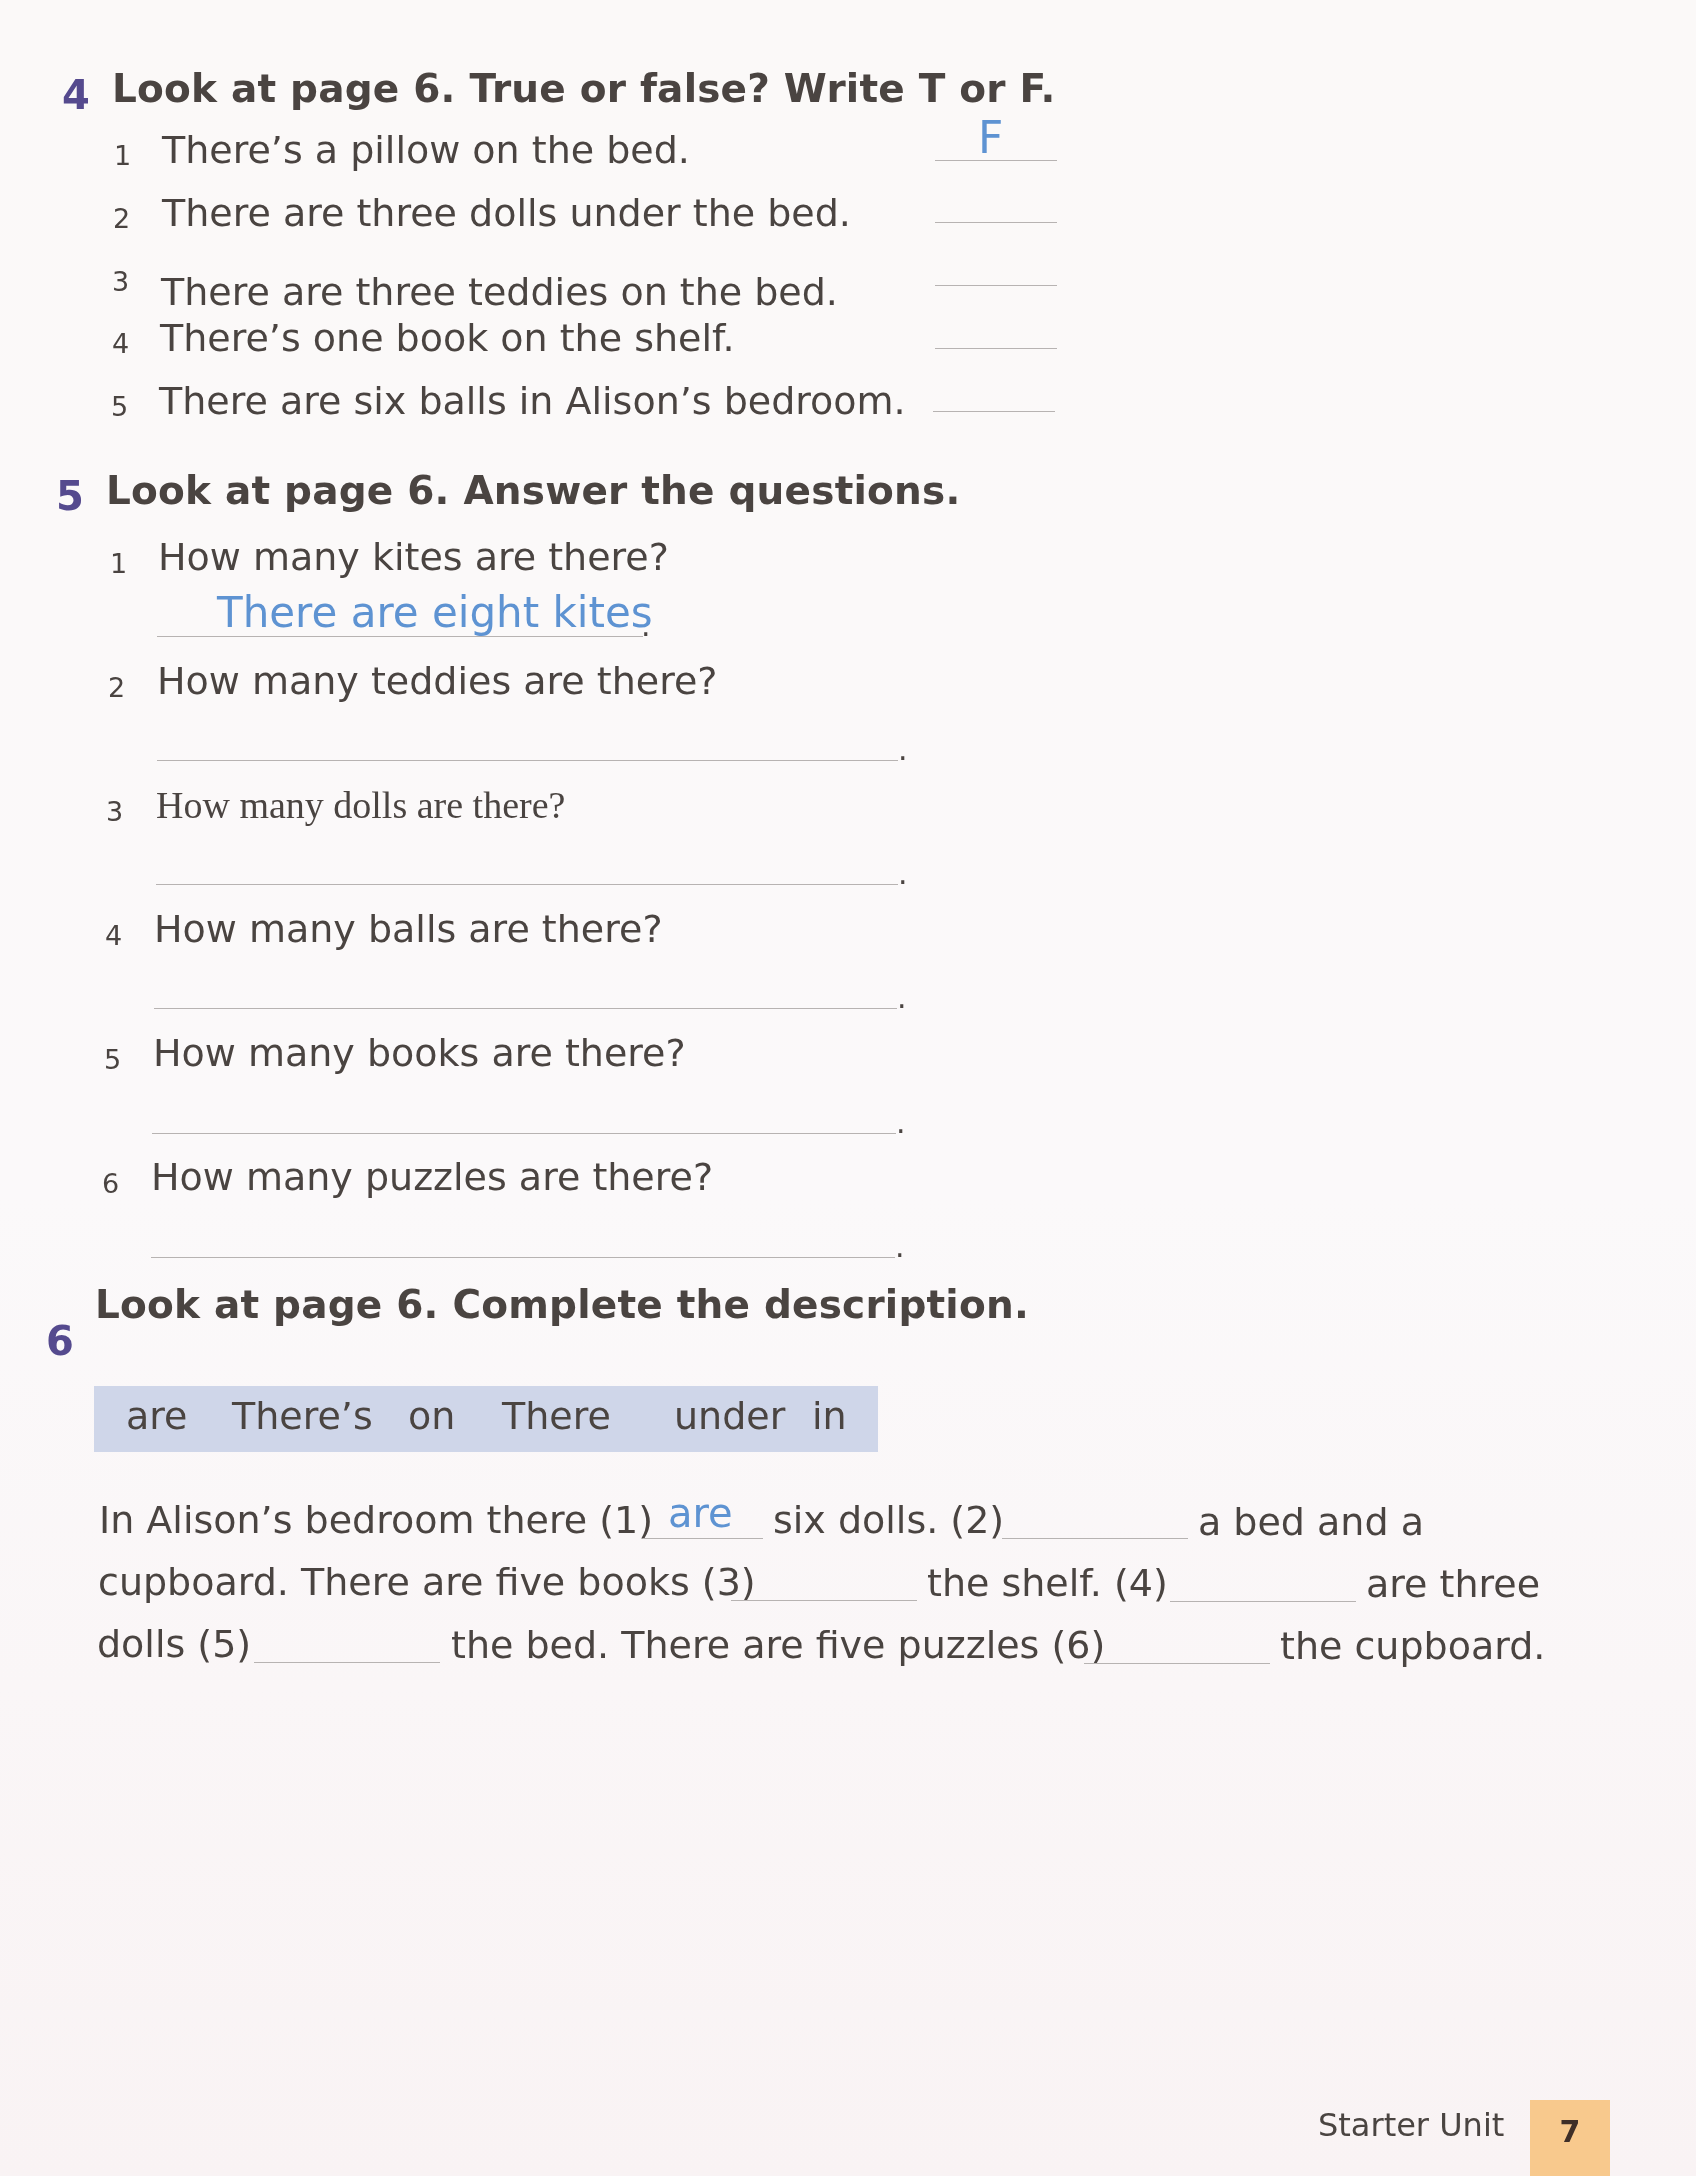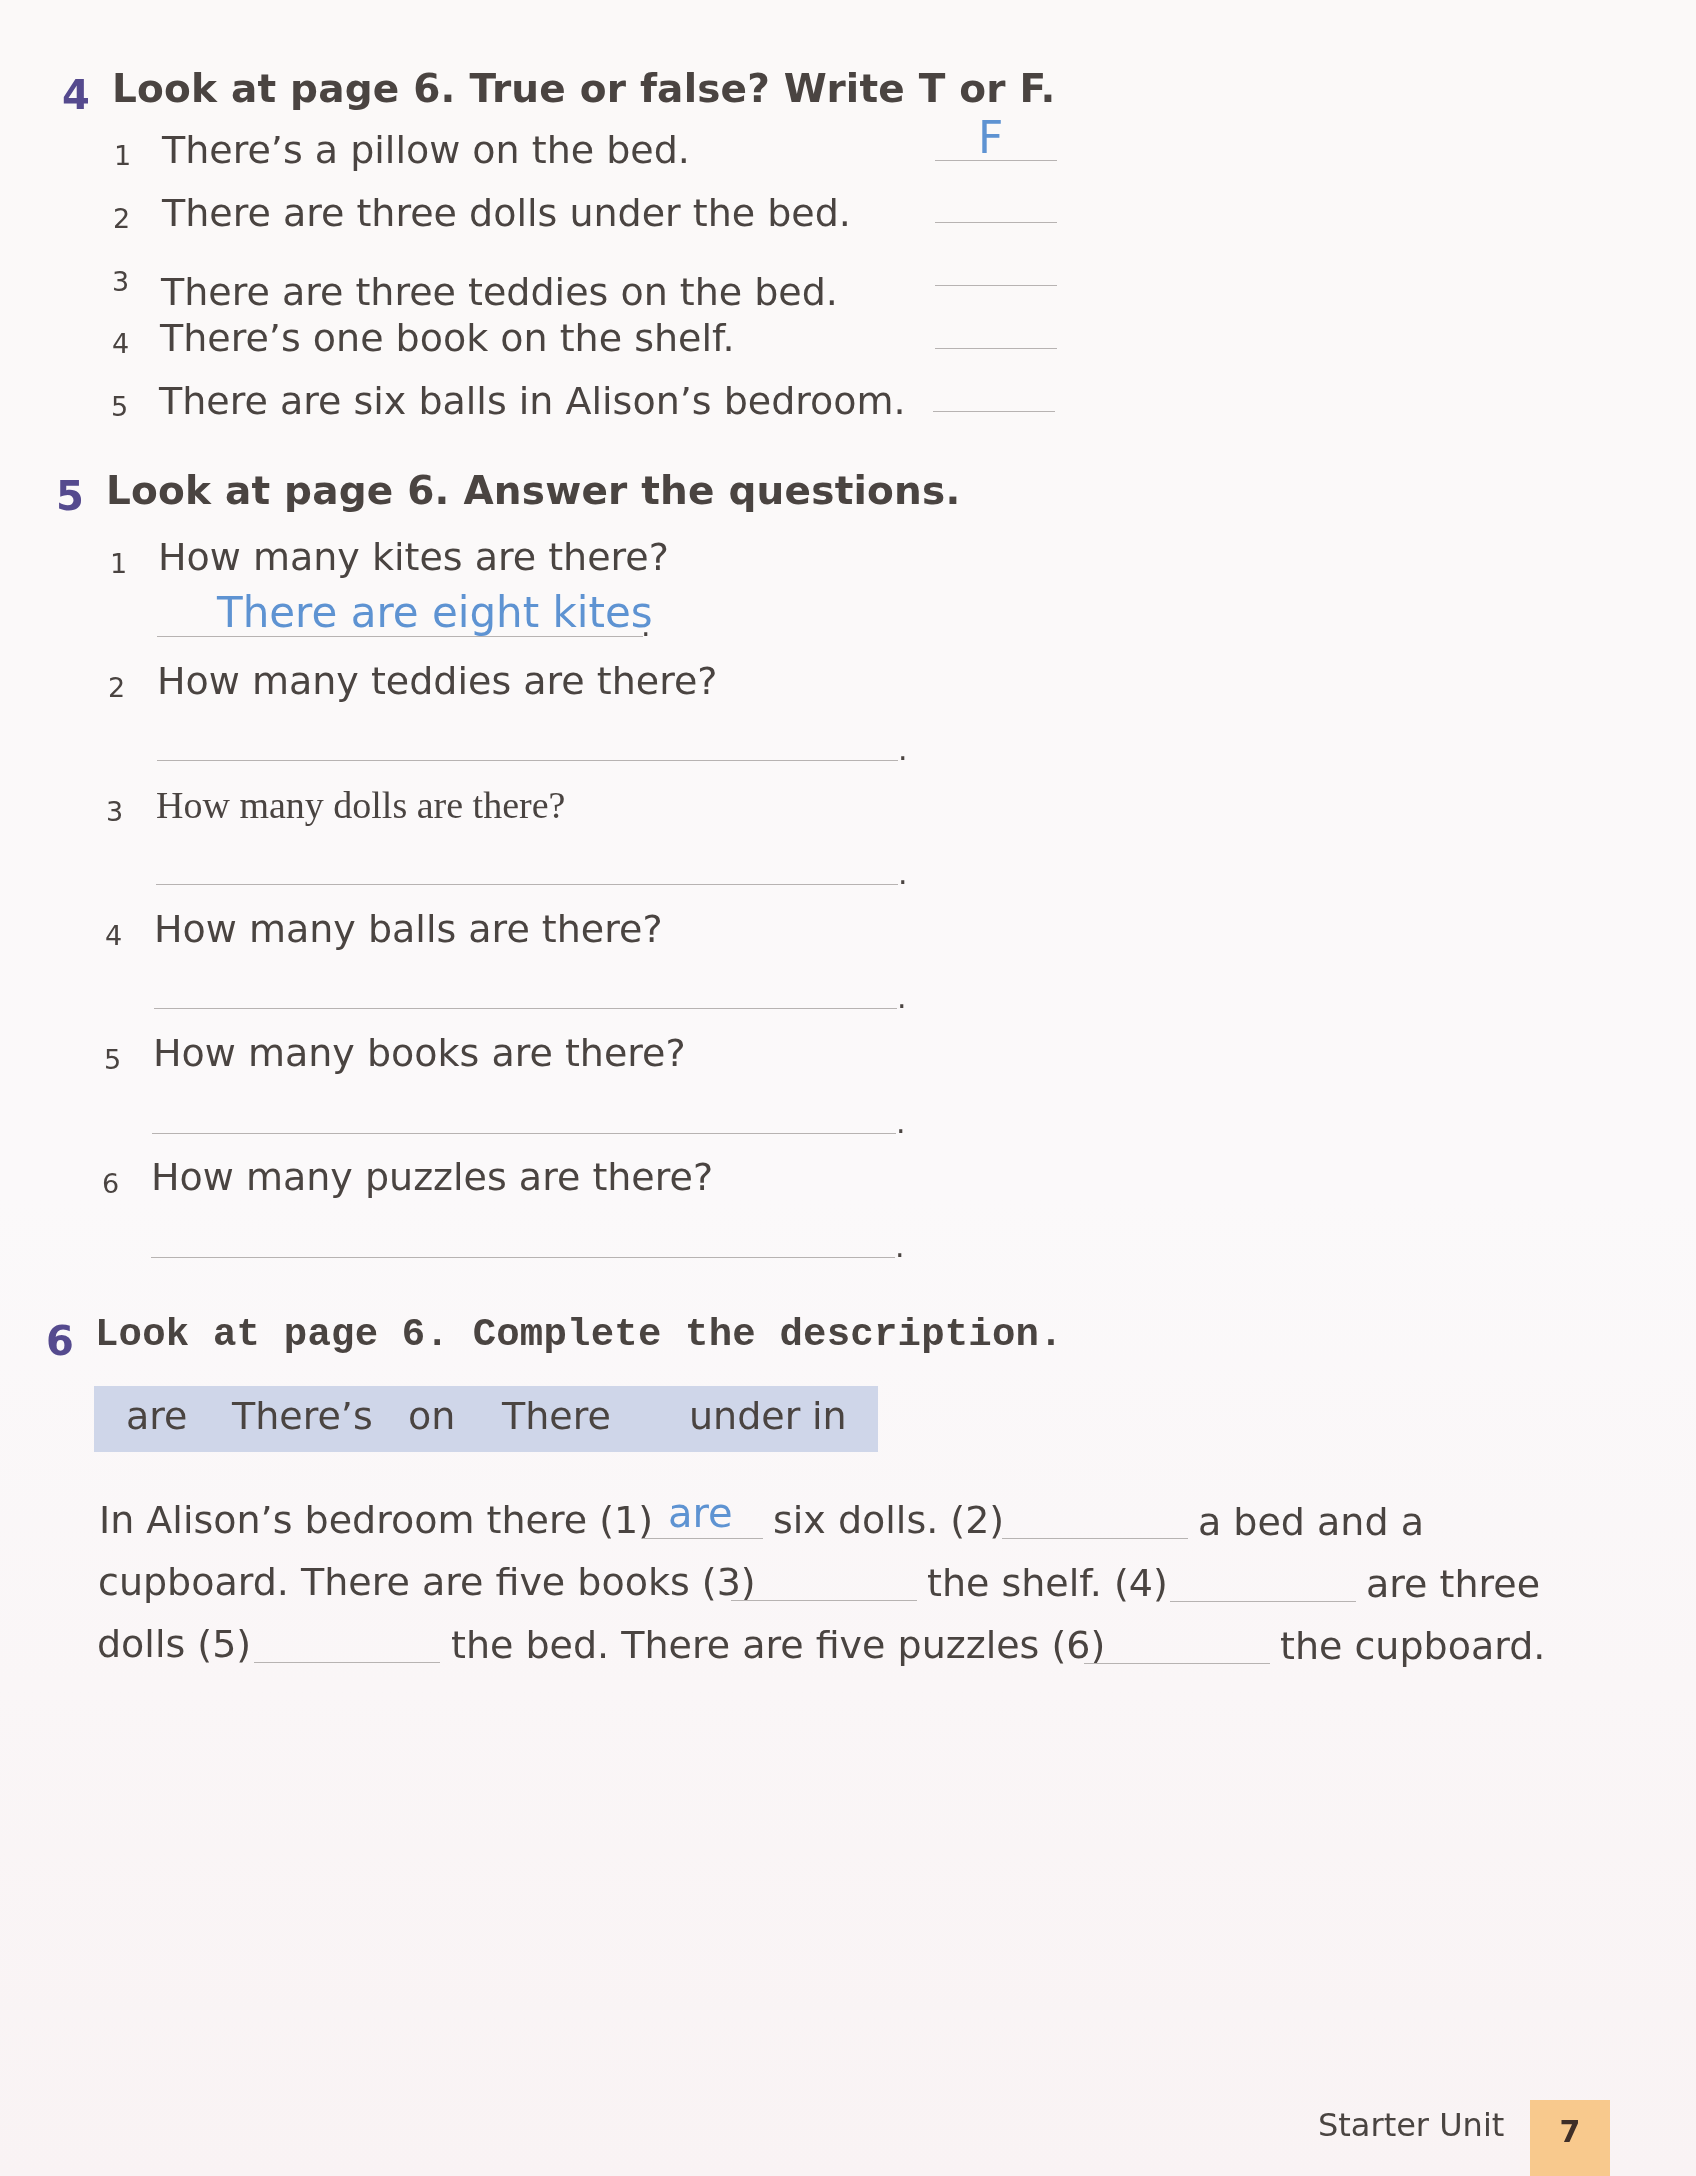--- a/index.html
+++ b/index.html
@@ -108,28 +108,28 @@
   <div>
     <div class="abs item-num" style="left:102px; top:1168px;">6</div>
     <div class="abs item-text" style="left:151px; top:1155px;">How many puzzles are there?</div>
     <div class="blank" style="left:151px; top:1257px; width:744px;"></div>
     <div class="dot" style="left:895px; top:1229px;">.</div>
   </div>
 </section>
 
 <section>
   <div class="abs ex-num" style="left:46px; top:1318px;">6</div>
-  <div class="abs ex-title" style="left:95px; top:1313px;font-family:Liberation Mono, monospace;">Look at page 6. Complete the description.</div>
+  <div class="abs ex-title" style="left:95px; top:1282px;">Look at page 6. Complete the description.</div>
 
   <div class="wordbox">
     <span class="wb-word" style="left:32px;">are</span>
     <span class="wb-word" style="left:138px;">There’s</span>
     <span class="wb-word" style="left:314px;">on</span>
     <span class="wb-word" style="left:408px;">There</span>
-    <span class="wb-word" style="left:595px;">under</span>
+    <span class="wb-word" style="left:580px;">under</span>
     <span class="wb-word" style="left:718px;">in</span>
   </div>
 
   <div>
 
     <div class="abs para" style="left:99px; top:1498px;">In Alison’s bedroom there (1)</div>
     <div class="blank" style="left:643px; top:1538px; width:120px;"></div>
     <div class="abs hand" style="left:668px; top:1490px; font-size:40px;">are</div>
     <div class="abs para" style="left:773px; top:1498px;">six dolls. (2)</div>
     <div class="blank" style="left:1002px; top:1538px; width:186px;"></div>

